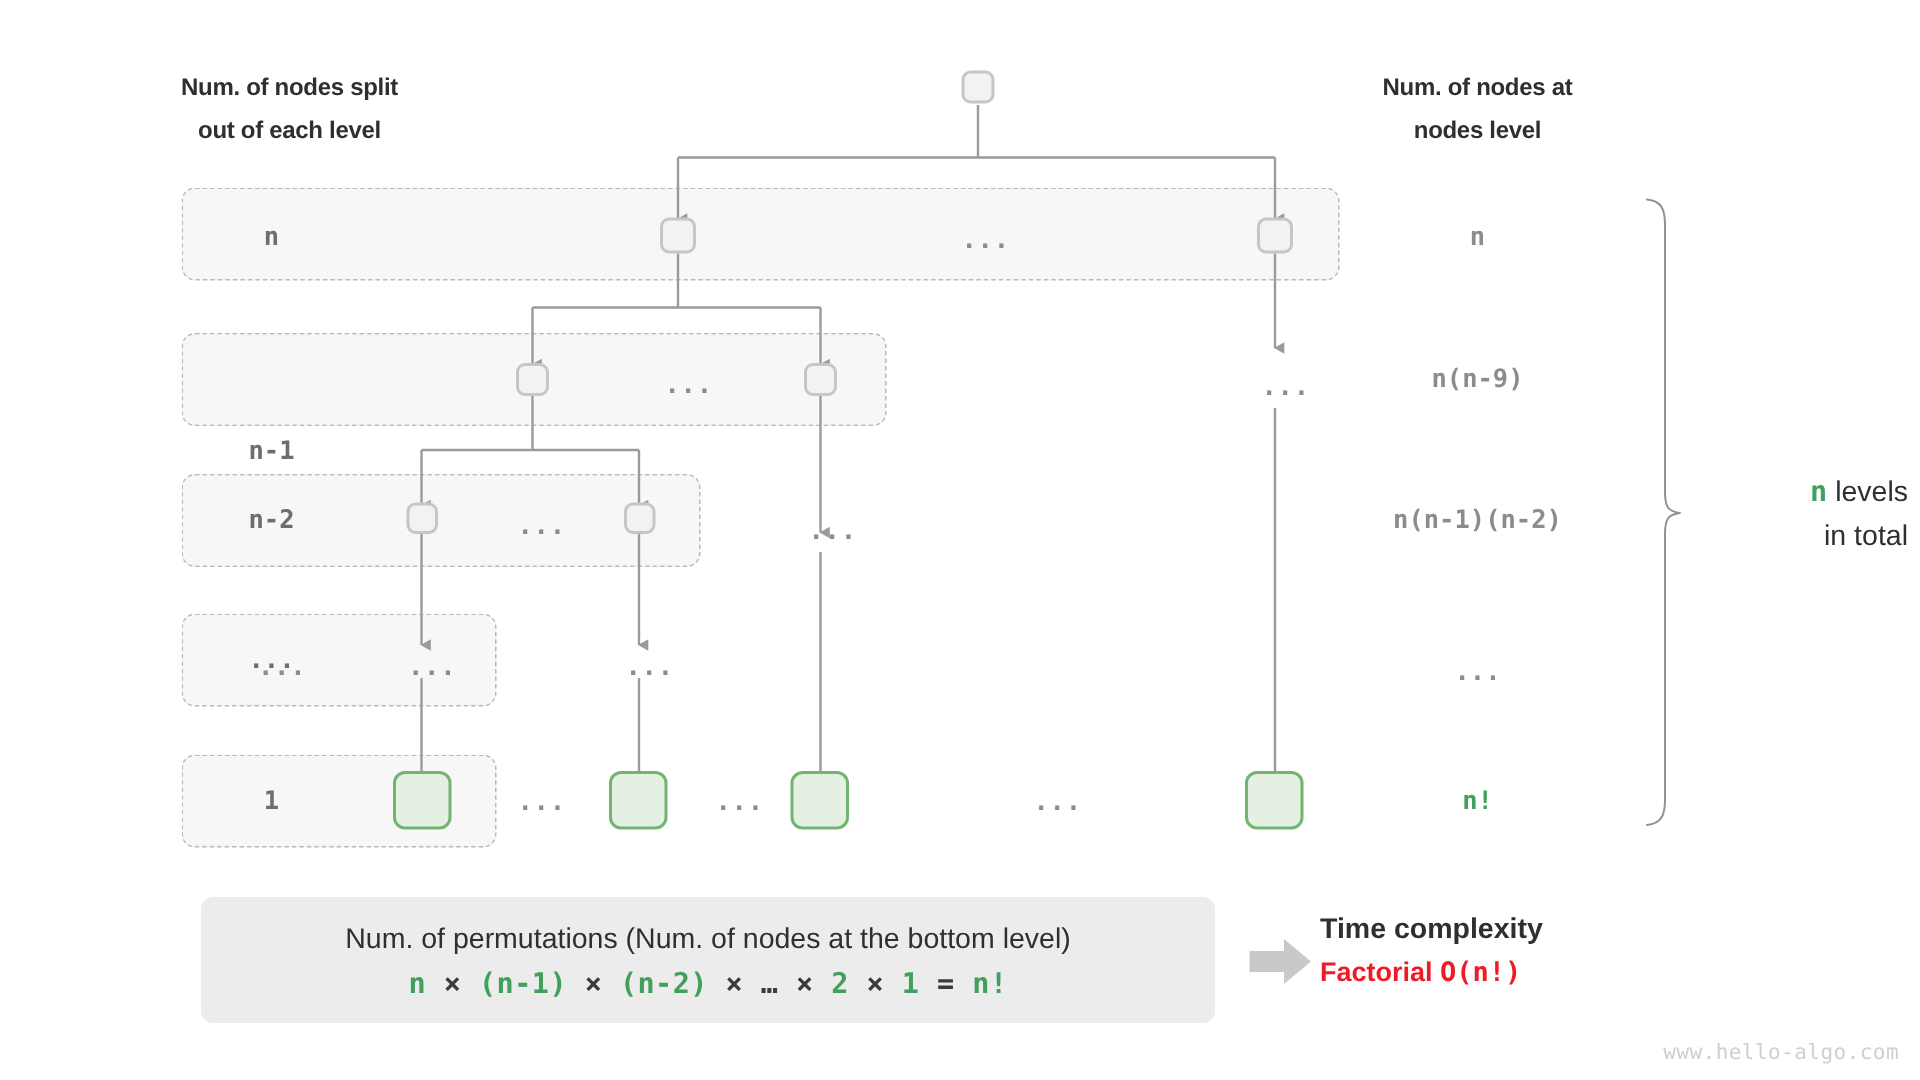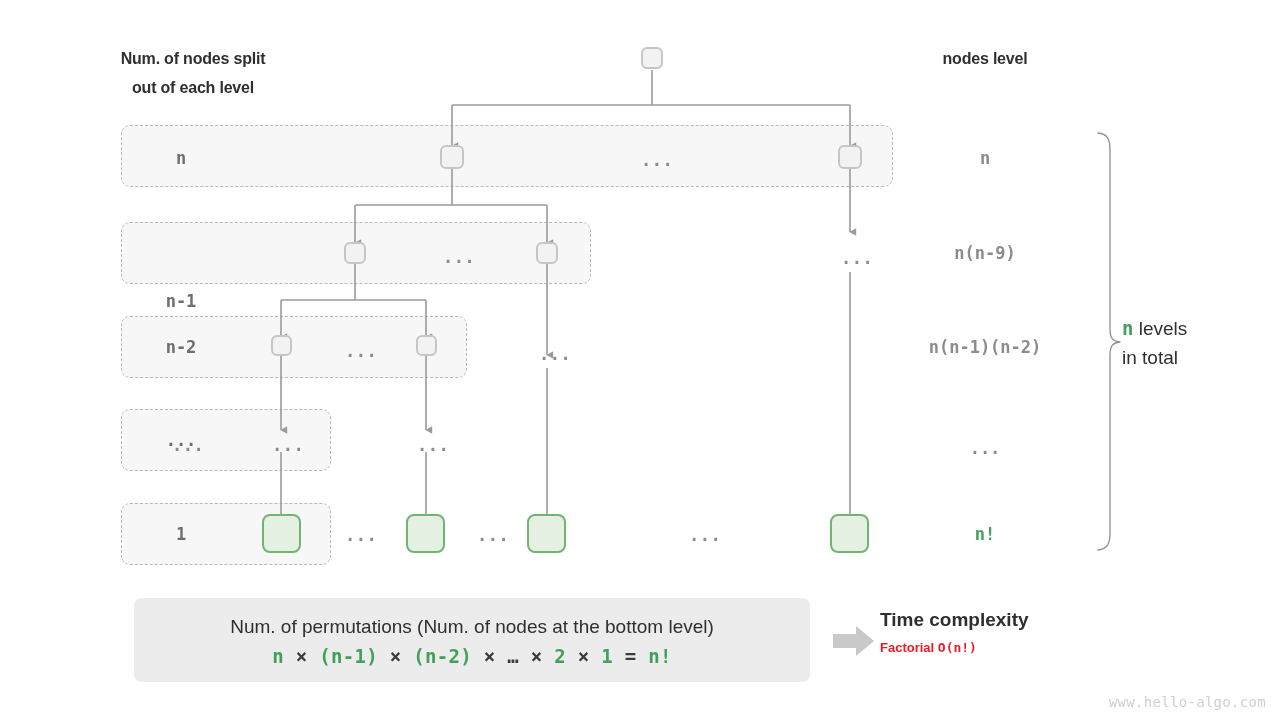--- a/index.html
+++ b/index.html
@@ -89,21 +89,21 @@
     background: #e4f1e2;
     border: 2px solid #73b473;
     border-radius: 8px;
   }
 
   
   #brace-caption {
     position: absolute;
     left: 1122px; top: 314px;
     width: 150px;
-    text-align: left;
+    text-align: right;
     font-size: 19px;
     line-height: 29px;
     color: #2f2f2f;
     white-space: nowrap;
   }
   #brace-caption .mono-green {
     font-family: "DejaVu Sans Mono", monospace;
     font-weight: bold;
     color: #41a05c;
   }
@@ -149,21 +149,21 @@
     text-align: left;
   }
   #complexity-title {
     font-weight: bold;
     font-size: 19px;
     color: #2f2f2f;
     line-height: 28px;
     white-space: nowrap;
   }
   #complexity-value {
-    font-size: 13px;
+    font-size: 18px;
     line-height: 28px;
     color: #ee1b25;
     white-space: nowrap;
   }
   #complexity-value .lbl {
     font-weight: bold;
     font-family: "Liberation Sans", sans-serif;
   }
   #complexity-value .mono {
     font-family: "DejaVu Sans Mono", monospace;
@@ -183,20 +183,21 @@
 </head>
 <body>
 
 <div id="stage">
 
   <div class="col-header" id="header-left">
     <div>Num. of nodes split</div>
     <div>out of each level</div>
   </div>
   <div class="col-header" id="header-right">
+    <div>Num. of nodes at</div>
     <div>nodes level</div>
   </div>
 
   <div class="level-band" style="left:121px; top:125px; width:772px; height:62px;"></div>
   <div class="level-band" style="left:121px; top:222px; width:470px; height:62px;"></div>
   <div class="level-band" style="left:121px; top:316px; width:346px; height:62px;"></div>
   <div class="level-band" style="left:121px; top:409px; width:210px; height:62px;"></div>
   <div class="level-band" style="left:121px; top:503px; width:210px; height:62px;"></div>
 
   <svg id="wires" viewBox="0 0 1280 720">

